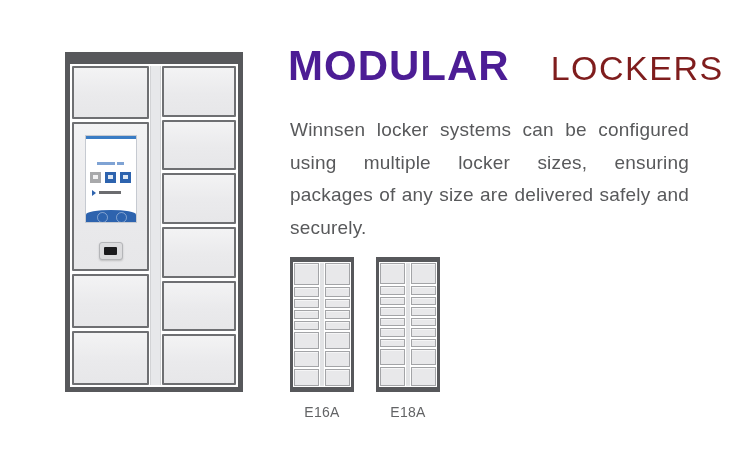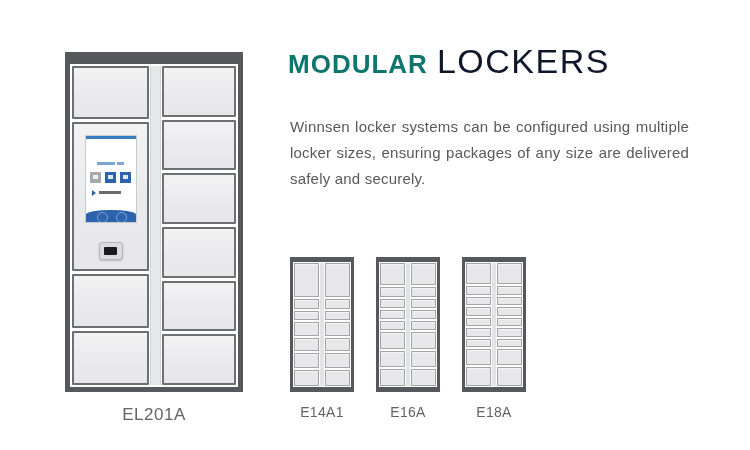--- a/index.html
+++ b/index.html
@@ -47,23 +47,23 @@
   .screen-footer:before { left:11px; } .screen-footer:after { right:9px; }
 
   
   .scanner { width:24px; height:18px; margin:19px auto 0; background:#dcdcde; border:1px solid #b4b5b8; border-radius:3px; display:flex; align-items:center; justify-content:center; box-shadow:0 1px 2px rgba(0,0,0,.18); }
   .scanner-lens { width:13px; height:8px; background:#1b1b1d; border-radius:1px; }
 
   .featured-label { margin-top:13px; text-align:center; font-size:17px; letter-spacing:.5px; color:#636466; }
 
   
   .headline { position:absolute; left:288px; top:42px; white-space:nowrap; }
-  .headline .t1 { font-size:26px; font-weight:700; letter-spacing:1px; color:#0f766e; margin-right:9px; }
-  .headline .t2 { font-size:34px; font-weight:400; letter-spacing:1.5px; color:#0f172a; }
-  .desc { position:absolute; left:290px; top:114px; width:399px; font-size:15px; line-height:1.72; letter-spacing:.2px; color:#58595b; text-align:justify; }
+  .headline .t1 { font-size:42px; font-weight:700; letter-spacing:1px; color:#4c1d95; margin-right:9px; }
+  .headline .t2 { font-size:34px; font-weight:400; letter-spacing:1.5px; color:#7f1d1d;margin-left:32px; }
+  .desc { position:absolute; left:290px; top:114px; width:399px; font-size:19px; line-height:1.72; letter-spacing:.2px; color:#58595b; text-align:justify; }
 
   
   .models { position:absolute; left:290px; top:257px; display:flex; gap:22px; }
   .model { width:64px; }
   .mini-locker { width:64px; height:135px; border:3px solid #57585b; border-top-width:5px; border-bottom-width:5px; background:#fff; display:flex; padding:1px; }
   .mini-col { flex:1; display:flex; flex-direction:column; gap:2px; }
   .mini-divider { width:4px; background:#e2e3e5; margin:0 1px; }
   .mini-door { border:1px solid #a3a4a7; background:#e8e8ea; box-shadow:inset 0 1px 0 #f5f5f6; flex-basis:0; }
   .model-label { margin-top:12px; text-align:center; font-size:14px; letter-spacing:.3px; color:#636466; }
 </style>
@@ -110,54 +110,29 @@
       <div class="divider"></div>
       <div class="col col-right">
           <div class="door"></div>
           <div class="door"></div>
           <div class="door"></div>
           <div class="door"></div>
           <div class="door"></div>
           <div class="door"></div>
         </div>
     </div>
-    <div class="featured-label">EL201A</div>
   </div>
 
   <div class="headline">
     <span class="t1">MODULAR</span><span class="t2">LOCKERS</span>
   </div>
 
   <p class="desc">Winnsen locker systems can be configured using multiple locker sizes, ensuring packages of any size are delivered safely and securely.</p>
 
   <div class="models">
-      <div class="model">
-        <div class="mini-locker">
-          <div class="mini-col">
-            <div class="mini-door" style="flex-grow: 4;"></div>
-            <div class="mini-door" style="flex-grow: 0.9;"></div>
-            <div class="mini-door" style="flex-grow: 0.9;"></div>
-            <div class="mini-door" style="flex-grow: 1.5;"></div>
-            <div class="mini-door" style="flex-grow: 1.3;"></div>
-            <div class="mini-door" style="flex-grow: 1.7;"></div>
-            <div class="mini-door" style="flex-grow: 1.7;"></div>
-          </div>
-          <div class="mini-divider"></div>
-          <div class="mini-col">
-            <div class="mini-door" style="flex-grow: 4;"></div>
-            <div class="mini-door" style="flex-grow: 0.9;"></div>
-            <div class="mini-door" style="flex-grow: 0.9;"></div>
-            <div class="mini-door" style="flex-grow: 1.5;"></div>
-            <div class="mini-door" style="flex-grow: 1.3;"></div>
-            <div class="mini-door" style="flex-grow: 1.7;"></div>
-            <div class="mini-door" style="flex-grow: 1.7;"></div>
-          </div>
-        </div>
-        <div class="model-label">E14A1</div>
-      </div>
       <div class="model">
         <div class="mini-locker">
           <div class="mini-col">
             <div class="mini-door" style="flex-grow: 2.8;"></div>
             <div class="mini-door" style="flex-grow: 1;"></div>
             <div class="mini-door" style="flex-grow: 1;"></div>
             <div class="mini-door" style="flex-grow: 1;"></div>
             <div class="mini-door" style="flex-grow: 1;"></div>
             <div class="mini-door" style="flex-grow: 2;"></div>
             <div class="mini-door" style="flex-grow: 2;"></div>

